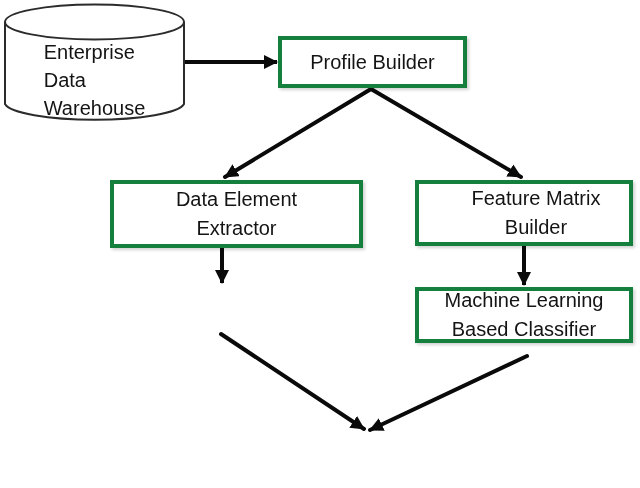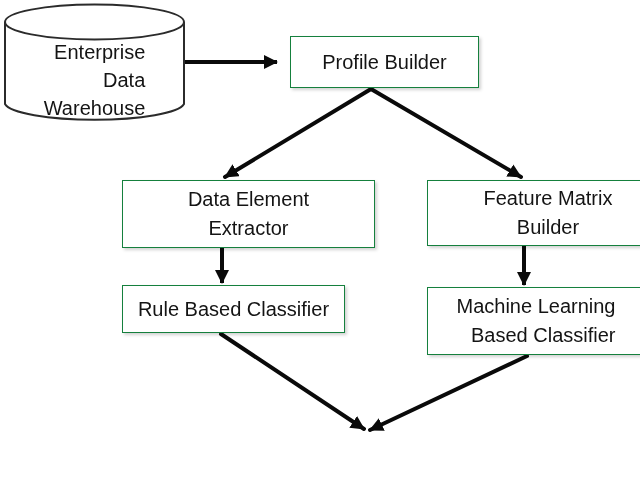--- a/index.html
+++ b/index.html
@@ -18,54 +18,53 @@
   .stage svg.wires {
     position: absolute;
     left: 0;
     top: 0;
     width: 640px;
     height: 488px;
   }
   .node {
     position: absolute;
     box-sizing: border-box;
-    border: 1px solid #15803d;
+    border: 4px solid #15803d;
     background: #ffffff;
     box-shadow: 2px 2px 3px rgba(0,0,0,0.18);
     display: flex;
     align-items: center;
     justify-content: center;
     text-align: center;
     font-size: 20px;
     line-height: 29px;
     color: #141414;
     white-space: pre-line;
-    margin-left: 12px;
   }
   .cyl-label {
     position: absolute;
     left: 4px;
     top: 40px;
     width: 181px;
     height: 80px;
     display: flex;
     align-items: center;
     justify-content: center;
-    text-align: right;
+    text-align: left;
     font-size: 20px;
     line-height: 28px;
     color: #141414;
     white-space: pre-line;
   }
   
   #node-profile-builder        { left: 278px; top: 36px;  width: 189px; height: 52px; }
   #node-data-element-extractor { left: 110px; top: 180px; width: 253px; height: 68px; }
   #node-feature-matrix-builder { left: 415px; top: 180px; width: 218px; height: 66px; padding-left: 24px; }
   #node-rule-based-classifier  { left: 110px; top: 285px; width: 223px; height: 48px; }
-  #node-ml-classifier          { left: 415px; top: 287px; width: 218px; height: 68px; text-align: right; }
+  #node-ml-classifier          { left: 415px; top: 287px; width: 218px; height: 56px; }
   #node-metrics-calculator     { left: 256px; top: 430px; width: 219px; height: 51px; }
 </style>
 </head>
 <body>
 
 <div class="stage">
 
   <svg class="wires" viewBox="0 0 640 488">
     <defs>
       <marker id="ah" viewBox="0 0 14 14" refX="13" refY="7" markerWidth="14" markerHeight="14" orient="auto" markerUnits="userSpaceOnUse">
@@ -94,19 +93,18 @@
 Warehouse</div>
 
   <div class="node" id="node-profile-builder">Profile Builder</div>
 
   <div class="node" id="node-data-element-extractor">Data Element
 Extractor</div>
 
   <div class="node" id="node-feature-matrix-builder">Feature Matrix
 Builder</div>
 
-  <div class="node" id="node-rule-based-classifier">Rule Based Classifier</div>
 
   <div class="node" id="node-ml-classifier">Machine Learning
 Based Classifier</div>
 
 
 </div>
 
 </body></html>

